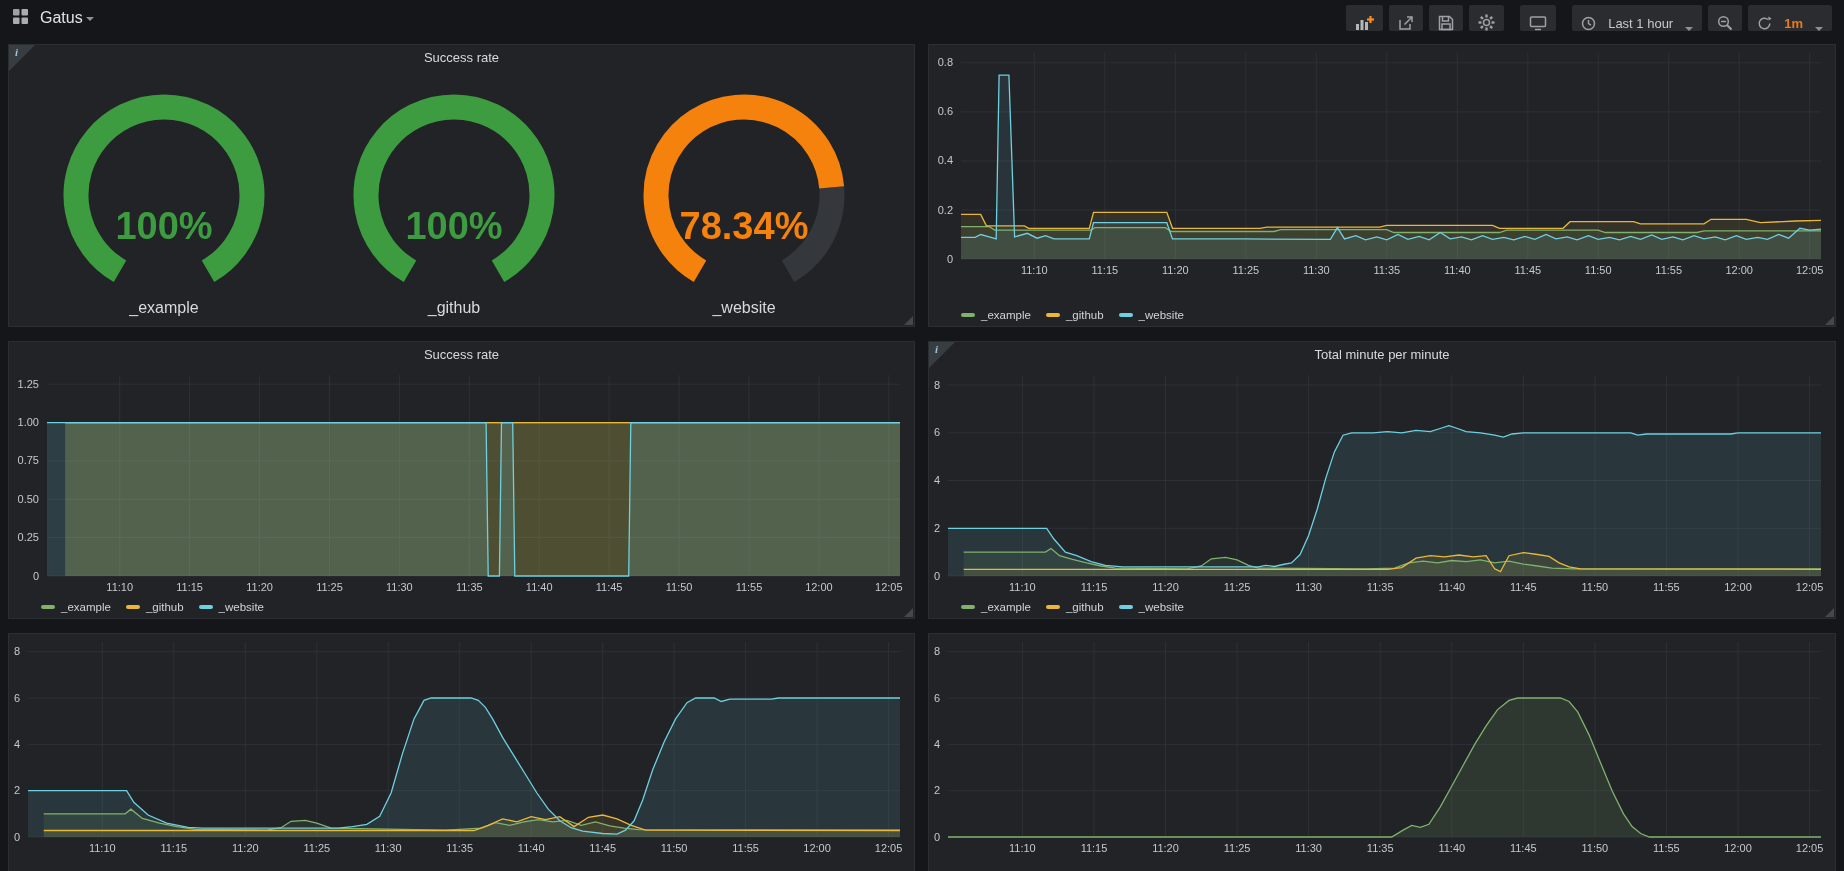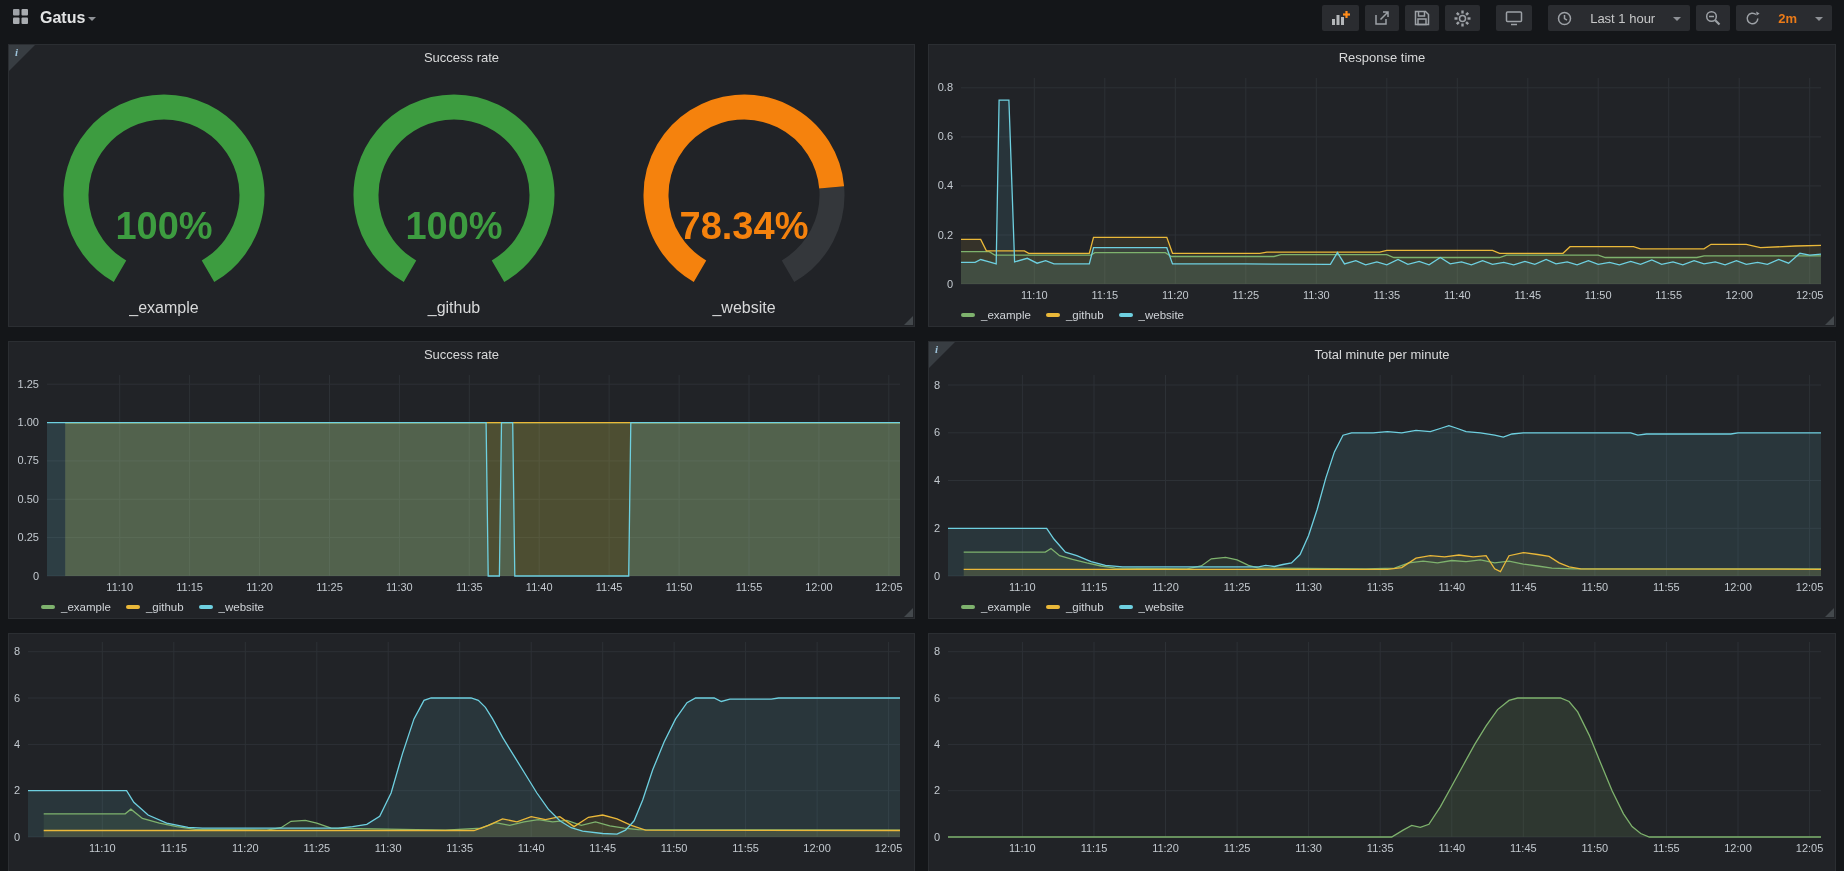--- a/index.html
+++ b/index.html
@@ -1,26 +1,26 @@
 <!DOCTYPE html>
 <html><head>
 <meta charset="utf-8">
 <style>
   * { box-sizing: border-box; }
   html,body { margin:0; padding:0; width:1844px; height:871px; overflow:hidden;
     background:#141619; font-family:"Liberation Sans", sans-serif; }
   
   .navbar { height:36px; display:flex; align-items:center; padding:0 12px; background:#141619; }
   .nav-left { display:flex; align-items:center; flex:1; }
-  .nav-title { color:#e2e3e4; font-size:16px; margin:0 3px 0 11px; font-weight:700; cursor:pointer; }
+  .nav-title { color:#e2e3e4; font-size:16px; margin:0 3px 0 11px; font-weight:400; cursor:pointer; }
   .caret { width:0; height:0; border-left:4px solid transparent; border-right:4px solid transparent;
     border-top:4px solid #8e9196; display:inline-block; margin-top:2px; }
   .nav-right { display:flex; align-items:center; }
-  .btn { height:26px; background:#2a2c30; border-radius:2px; display:inline-flex; align-items:center;
-    justify-content:center; padding:0 9px; margin-left:6px; color:#c7c8c9; font-size:13px; gap:18px; cursor:pointer; }
+  .btn { height:26px; background:#2a2c30; border-radius:2px; display:inline-flex; align-items:flex-end;
+    justify-content:center; padding:0 9px; margin-left:6px; color:#c7c8c9; font-size:13px; gap:12px; cursor:pointer; }
   .btn.gap { margin-left:16px; }
   .btn svg { display:block; }
   .accent { color:#eb7b18; font-weight:700; }
   .icon-stroke { stroke:#9da1a6; fill:none; stroke-width:1.5; }
   .icon-fill { fill:#9da1a6; }
   
   .dash { padding:8px; display:grid; grid-template-columns:1fr 1fr; grid-template-rows:283px 278px 272px;
     gap:14px 13px; }
   .panel { position:relative; background:#212327; border:1px solid #2b2e32; display:flex; flex-direction:column; }
   .panel-title { margin:0; height:25px; line-height:25px; text-align:center; font-size:13px; font-weight:500;
@@ -116,21 +116,21 @@
         <circle cx="6.5" cy="6.5" r="4.8" class="icon-stroke"></circle>
         <line x1="4" y1="6.5" x2="9" y2="6.5" class="icon-stroke"></line>
         <line x1="10.2" y1="10.2" x2="14.5" y2="14.5" stroke="#9da1a6" stroke-width="2.2"></line>
       </svg>
     </span>
     <span class="btn">
       <svg width="15" height="15" viewBox="0 0 15 15">
         <path d="M12.8 7.5 a5.3 5.3 0 1 1 -1.8 -4" class="icon-stroke" stroke-width="1.8"></path>
         <polygon points="11.2,0.5 11.6,4.4 14.6,2.6" fill="#9da1a6"></polygon>
       </svg>
-      <span class="accent">2m</span>
+      <span class="accent">1m</span>
       <span class="caret"></span>
     </span>
   </div>
 </header>
 
 <main class="dash">
 
   <section class="panel">
     <div class="info-corner">
         <span>i</span>
@@ -148,21 +148,20 @@
         <div class="gauge"><svg width="290" height="210" viewBox="0 0 290 210">
             <path d="M232.67 104.36 A88 88 0 0 1 189.00 188.21" stroke="#34373b" stroke-width="25" fill="none"></path>
             <path d="M101.00 188.21 A88 88 0 1 1 232.67 104.36" stroke="#f5820d" stroke-width="25" fill="none"></path>
             <text x="145" y="156" text-anchor="middle" fill="#f5820d" class="gauge-val">78.34%</text>
           </svg><div class="gauge-label">_website</div></div>
       </div>
     <div class="resize-handle"></div>
   </section>
 
   <section class="panel">
-    <h2 class="panel-title">Response time</h2>
     <div class="chart-wrap">
       <svg width="906" height="234">
           <line x1="105.3" x2="105.3" y1="8" y2="214" stroke="#2d3136" stroke-width="1"></line>
           <text x="105.3" y="229" text-anchor="middle" class="tick">11:10</text>
           <line x1="175.8" x2="175.8" y1="8" y2="214" stroke="#2d3136" stroke-width="1"></line>
           <text x="175.8" y="229" text-anchor="middle" class="tick">11:15</text>
           <line x1="246.3" x2="246.3" y1="8" y2="214" stroke="#2d3136" stroke-width="1"></line>
           <text x="246.3" y="229" text-anchor="middle" class="tick">11:20</text>
           <line x1="316.8" x2="316.8" y1="8" y2="214" stroke="#2d3136" stroke-width="1"></line>
           <text x="316.8" y="229" text-anchor="middle" class="tick">11:25</text>

